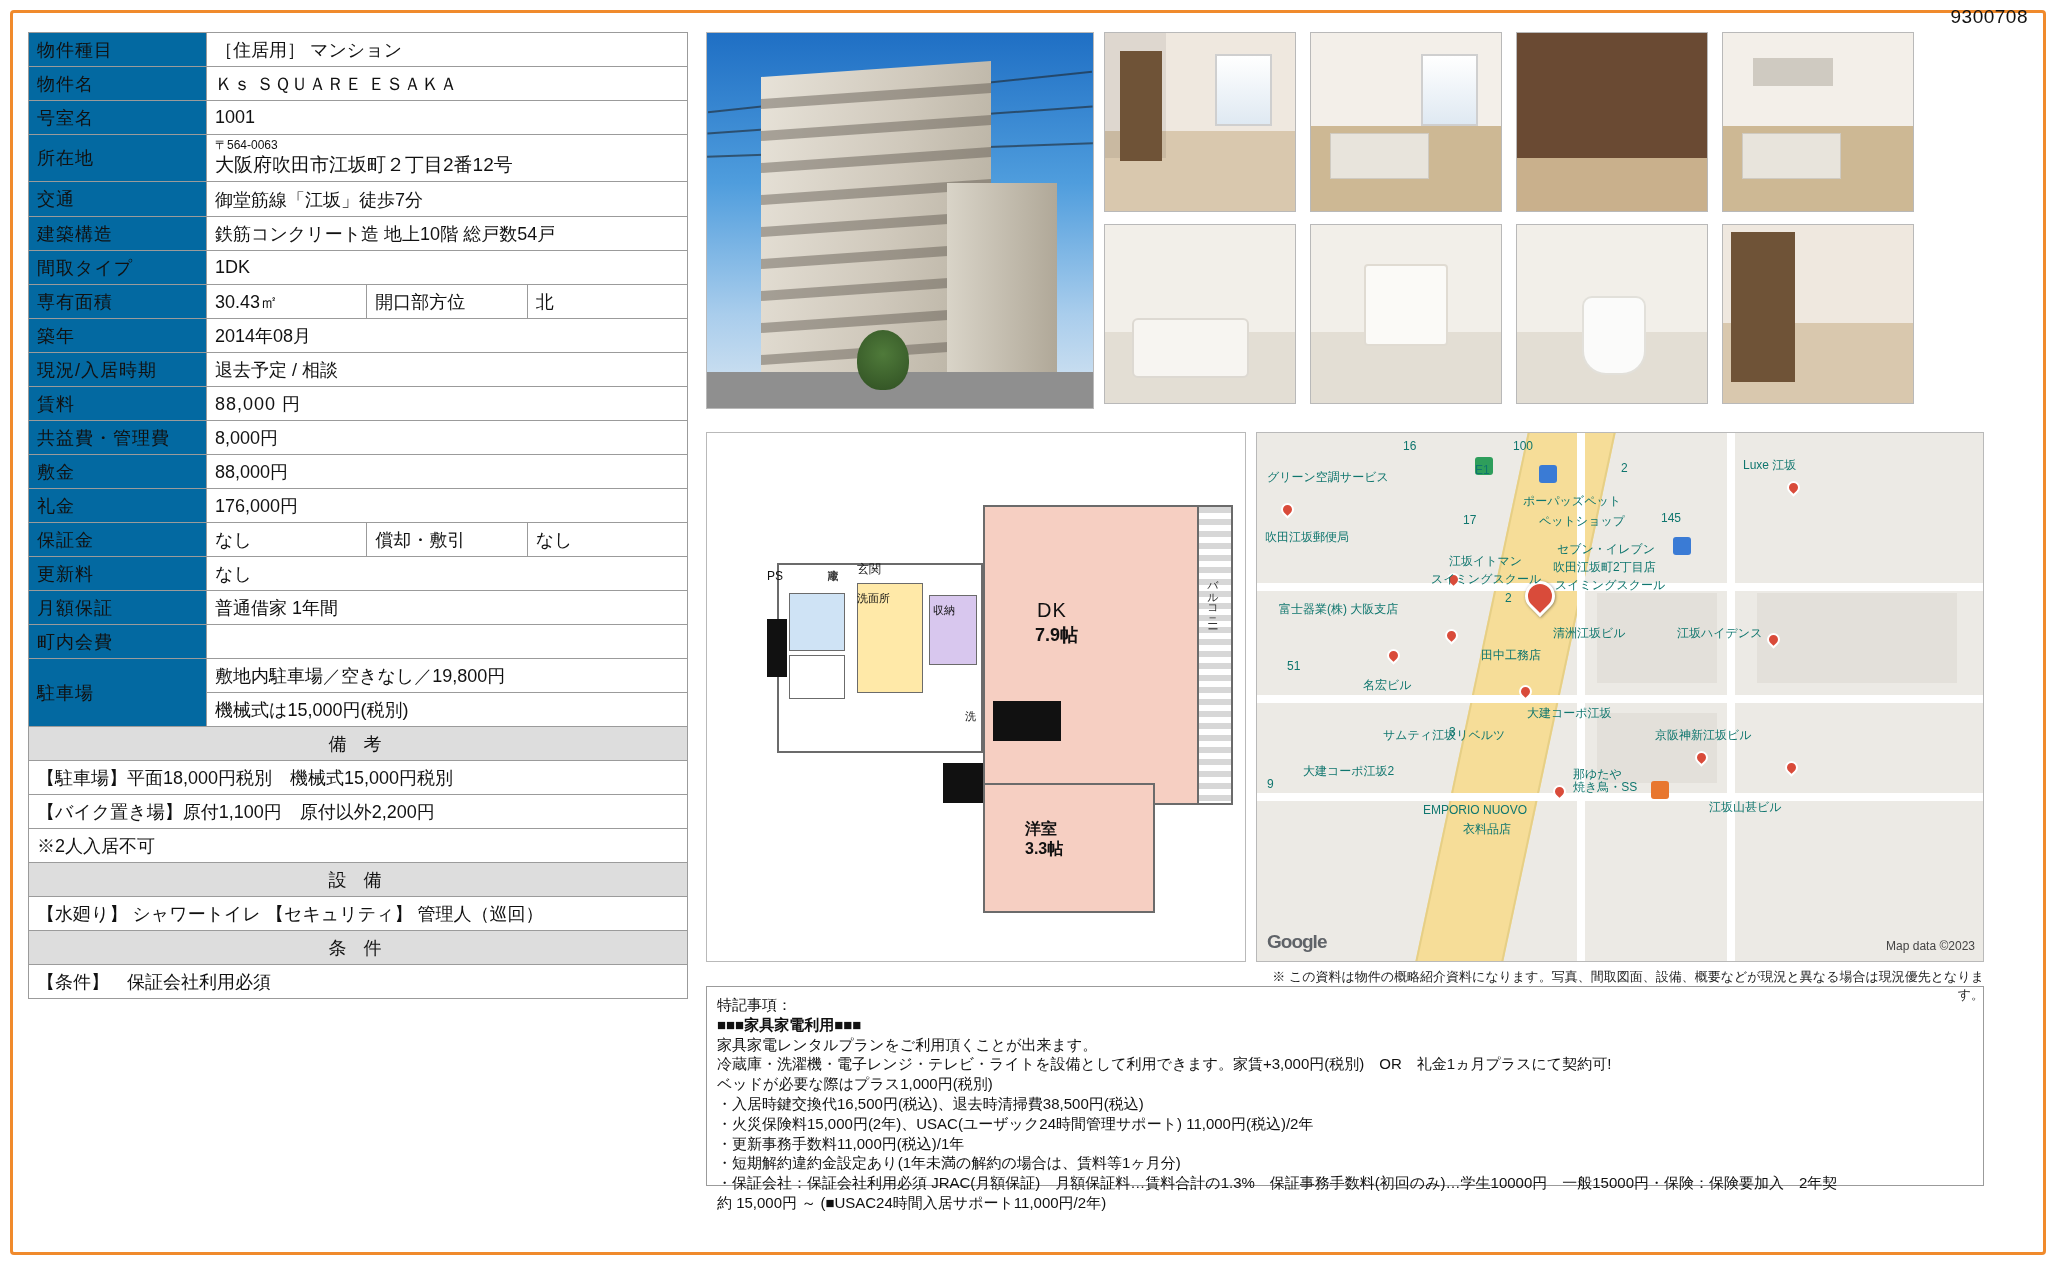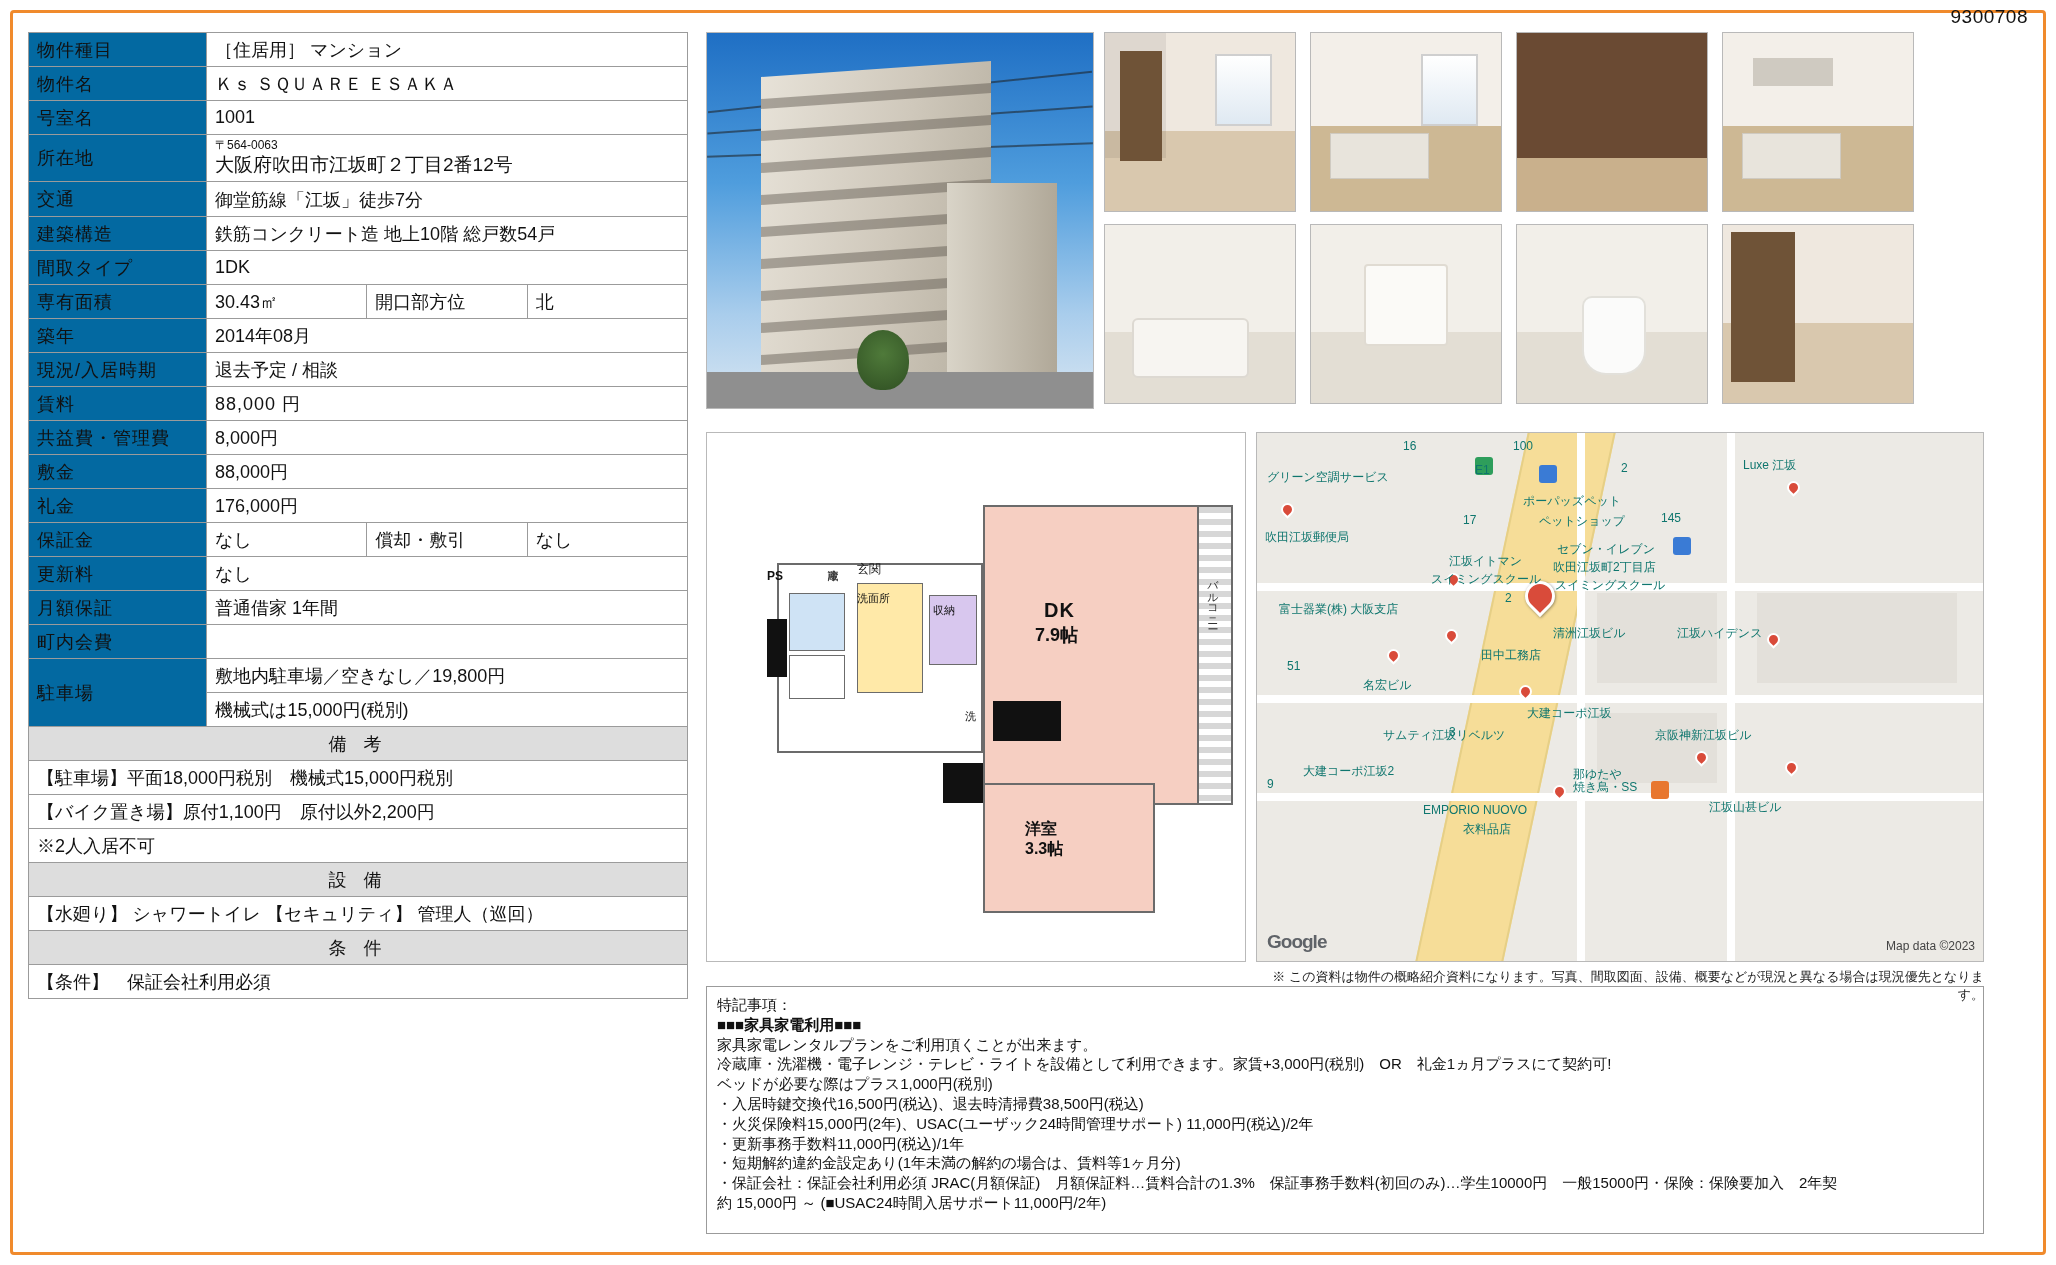--- a/index.html
+++ b/index.html
@@ -175,21 +175,21 @@
     border:1px solid #b9b9b9;
     background:#ffffff;
   }
   .fp-wrap { position:absolute; inset:0; }
   .fp-main {
     position:absolute; left:276px; top:72px; width:250px; height:300px;
     background:#f6cfc2; border:2px solid #6b6b6b;
   }
   .fp-dk-label {
     position:absolute; left:330px; top:166px;
-    font-size:20px; font-weight:bold; letter-spacing:1px;margin-left:7px;
+    font-size:20px; font-weight:normal; letter-spacing:1px;
   }
   .fp-dk-size {
     position:absolute; left:328px; top:190px;
     font-size:18px; font-weight:bold;
   }
   .fp-room {
     position:absolute; left:276px; top:350px; width:172px; height:130px;
     background:#f6cfc2; border:2px solid #6b6b6b;
   }
   .fp-room-label {
@@ -214,21 +214,21 @@
   }
   .fp-kitchen {
     position:absolute; left:150px; top:150px; width:66px; height:110px;
     background:#ffe9a8; border:1px solid #6b6b6b;
   }
   .fp-closet {
     position:absolute; left:222px; top:162px; width:48px; height:70px;
     background:#d8c7ee; border:1px solid #6b6b6b;
   }
   .fp-ps {
-    position:absolute; left:60px; top:136px; font-size:12px;font-weight:bold;
+    position:absolute; left:60px; top:136px; font-size:12px;
   }
   .fp-genkan { position:absolute; left:150px; top:128px; font-size:12px; }
   .fp-box-text { position:absolute; font-size:11px; }
   .fp-balcony {
     position:absolute; left:490px; top:72px; width:36px; height:300px;
     background:repeating-linear-gradient(180deg,#d7d7d7 0 6px,#ffffff 6px 12px);
     border:2px solid #6b6b6b;
   }
   .fp-blk {
     position:absolute; background:#111;
@@ -285,21 +285,21 @@
   }
   .map-note {
     position:absolute; left:1256px; top:968px; width:728px;
     font-size:13px; color:#222; text-align:right;
   }
 
   
   .remarks {
     position:absolute;
     left:706px; top:986px;
-    width:1278px; height:248px;
+    width:1278px; height:200px;
     border:1px solid #9b9b9b;
     padding:8px 10px;
     font-size:15px;
     line-height:1.32;
   }
   .remarks div { white-space:nowrap; }
   .rm-strong { font-weight:bold; }
 </style>
 </head>
 <body>

